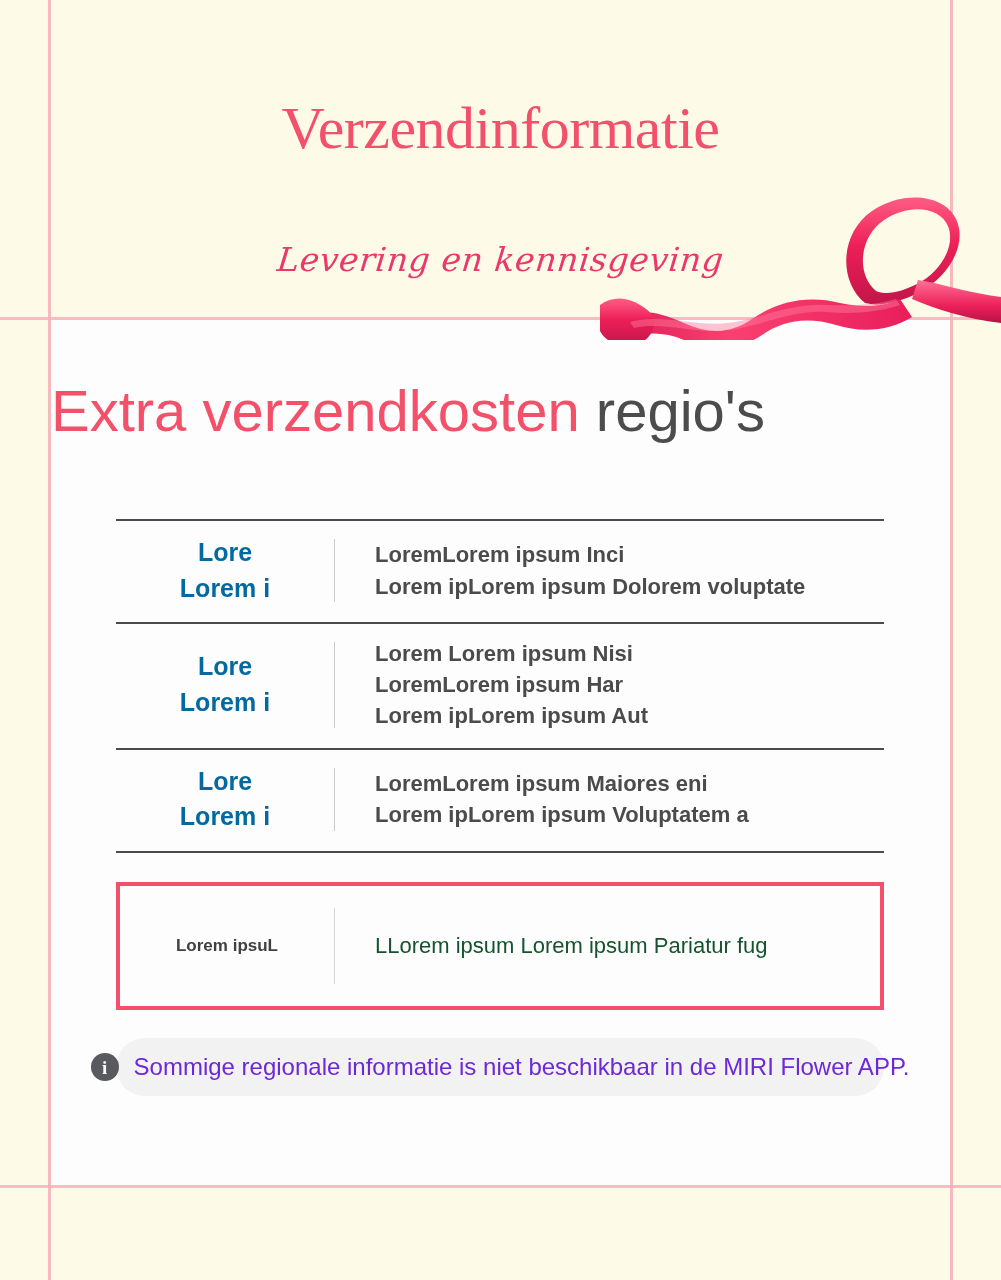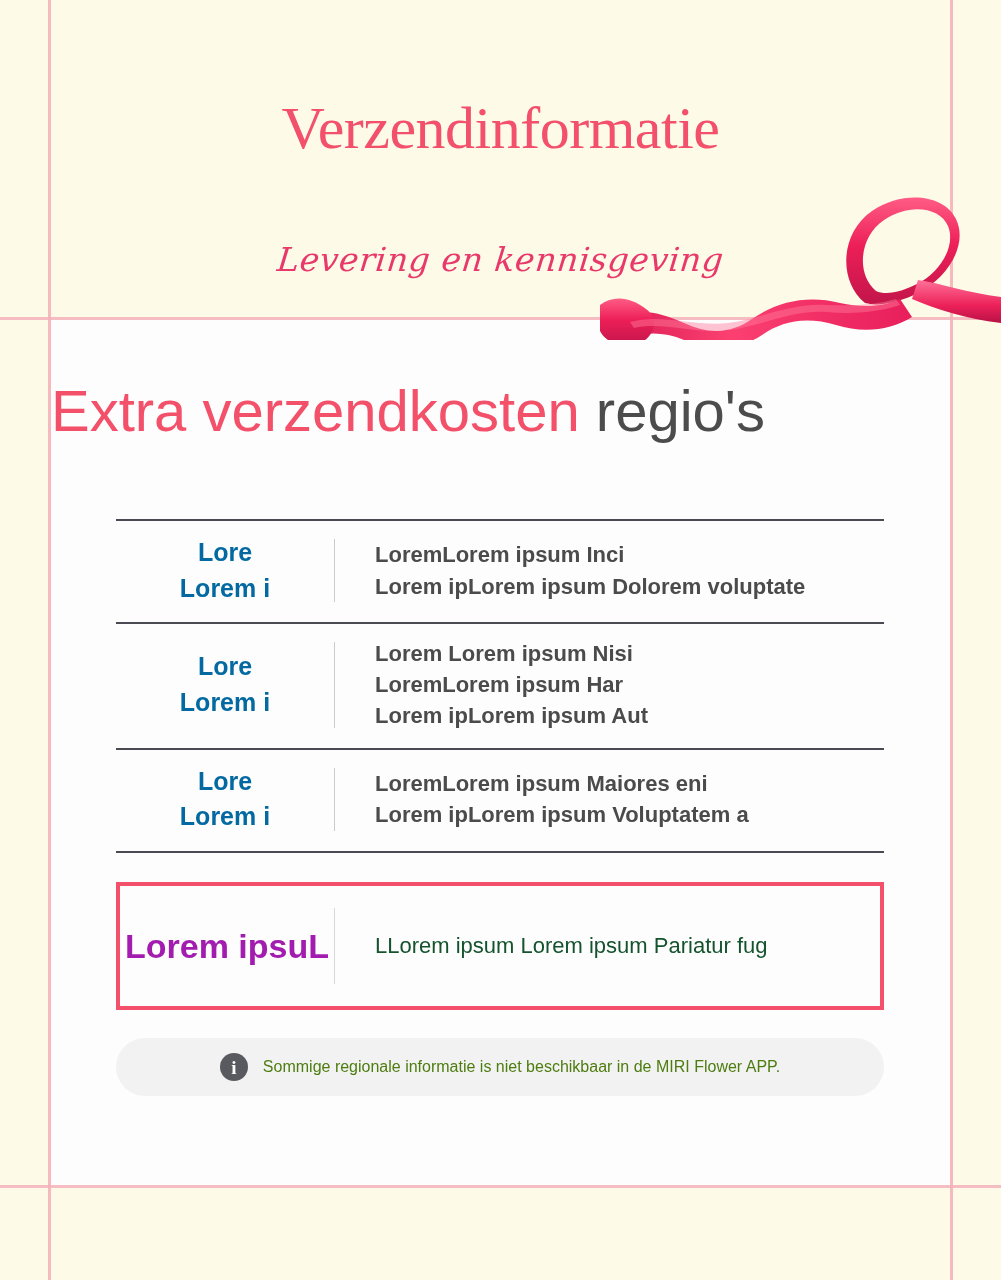--- a/index.html
+++ b/index.html
@@ -135,23 +135,23 @@
     width:768px; height:128px;
     border:4px solid #F2506B;
     background:#FDFDFD;
     display:flex;
     align-items:center;
   }
   #row-highlight .cell-label {
     width:214px;
     flex:0 0 214px;
     text-align:center;
-    font-size:34px;
+    font-size:17px;
     font-weight:bold;
-    color:#a21caf;
+    color:#404040;
     line-height:1.42;
   }
   #row-highlight .cell-sep {
     flex:0 0 1px;
     align-self:stretch;
     background:#D6D6DB;
     margin:22px 0;
   }
   #row-highlight .cell-body {
     flex:1;
@@ -183,22 +183,22 @@
     font-size:19px;
     font-weight:bold;
     font-family:"Liberation Serif", serif;
     display:flex;
     align-items:center;
     justify-content:center;
     line-height:1;
   }
   #note-text {
     margin-left:15px;
-    font-size:16px;
-    color:#4d7c0f;
+    font-size:24px;
+    color:#6d28d9;
     white-space:nowrap;
   }
 </style>
 </head>
 <body>
 
 <div id="page">
 
   <div class="rule-v" id="rule-v-left"></div>
   <div class="rule-v" id="rule-v-right"></div>

